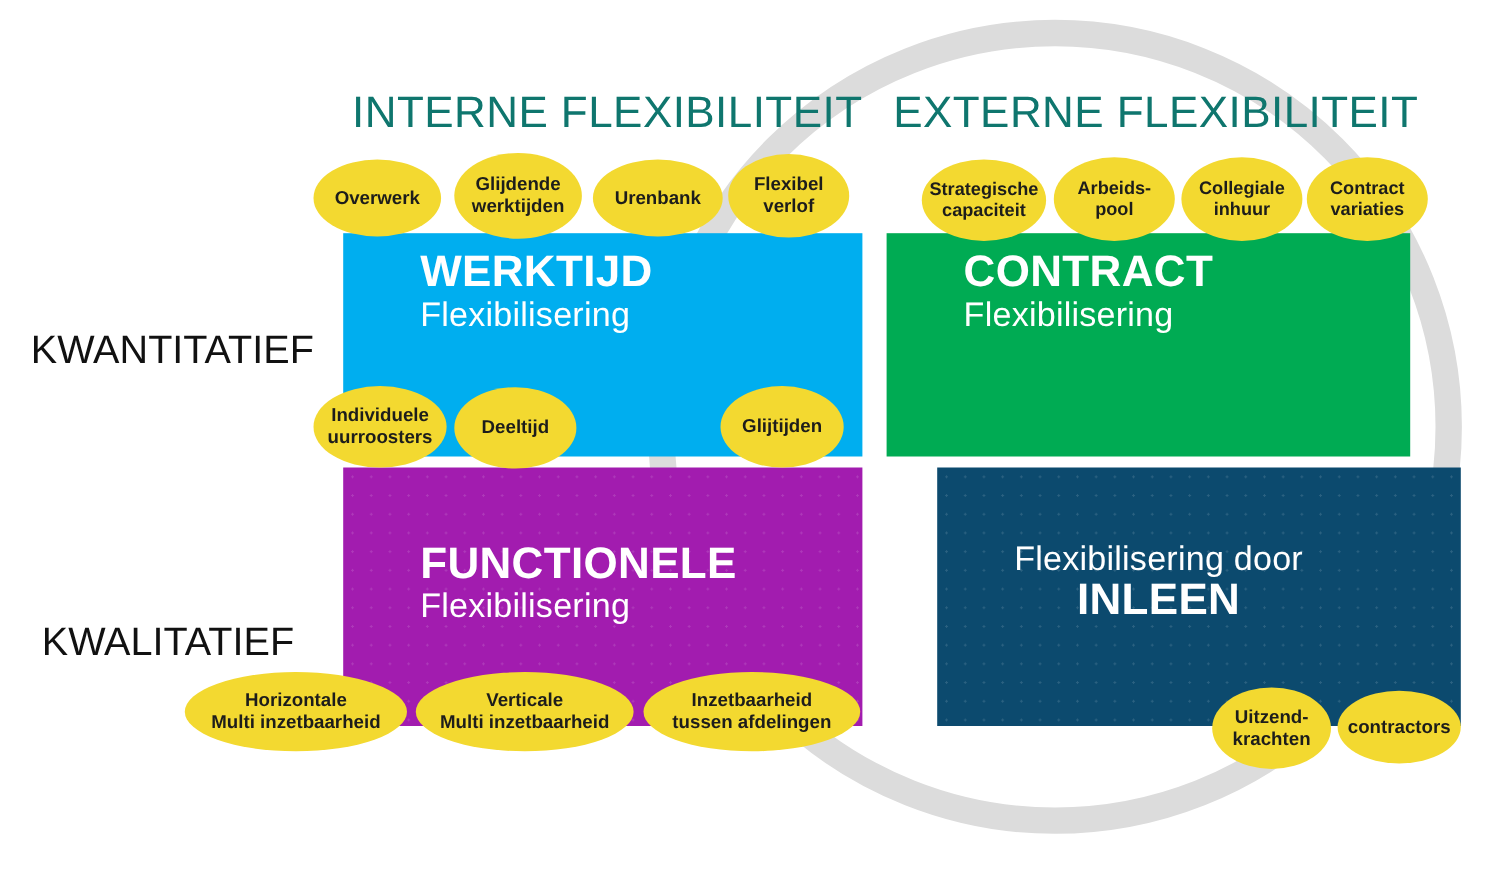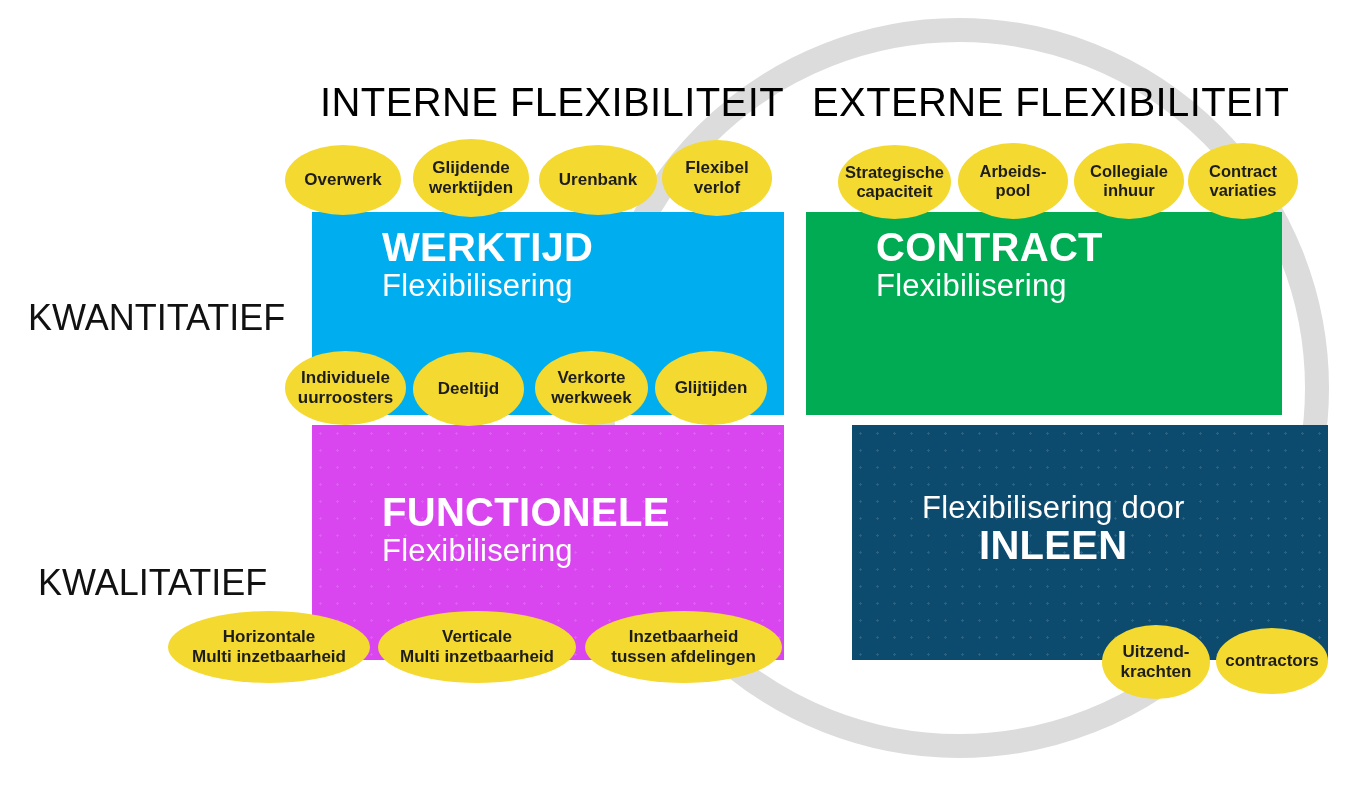--- a/index.html
+++ b/index.html
@@ -28,21 +28,21 @@
     box-sizing: border-box;
     z-index: 0;
   }
 
   
   .col-header {
     position: absolute;
     z-index: 3;
     font-size: 40px;
     letter-spacing: 0.4px;
-    color: #000000;
+    color: #0f766e;
     font-weight: 400;
     white-space: nowrap;
   }
   #header-internal { left: 320px; top: 80px; }
   #header-external { left: 812px; top: 80px; }
 
   
   .row-label {
     position: absolute;
     z-index: 3;
@@ -88,21 +88,21 @@
   #quad-werktijd .qtext { top: 14px; }
 
   #quad-contract {
     left: 806px; top: 212px; width: 476px; height: 203px;
     background: #00AB53;
   }
   #quad-contract .qtext { top: 14px; }
 
   #quad-functionele {
     left: 312px; top: 425px; width: 472px; height: 235px;
-    background: #d946ef;
+    background: #a21caf;
   }
   #quad-functionele .qtext { top: 66px; }
 
   #quad-inleen {
     left: 852px; top: 425px; width: 476px; height: 235px;
     background: #0c4a6e;
   }
   #quad-inleen .qtext { top: 66px; }
 
   
@@ -196,26 +196,20 @@
 
   <div class="bubble" style="left:285px; top:351px; width:121px; height:74px;">
     <span>
       <span>Individuele</span><br>
       <span>uurroosters</span>
     </span>
   </div>
   <div class="bubble" style="left:413px; top:352px; width:111px; height:74px;">
     <span>Deeltijd</span>
   </div>
-  <div class="bubble" style="left:535px; top:351px; width:113px; height:74px;">
-    <span>
-      <span>Verkorte</span><br>
-      <span>werkweek</span>
-    </span>
-  </div>
   <div class="bubble" style="left:655px; top:351px; width:112px; height:74px;">
     <span>Glijtijden</span>
   </div>
 
   <div class="bubble small" style="left:838px; top:145px; width:113px; height:74px;">
     <span>
       <span>Strategische</span><br>
       <span>capaciteit</span>
     </span>
   </div>

